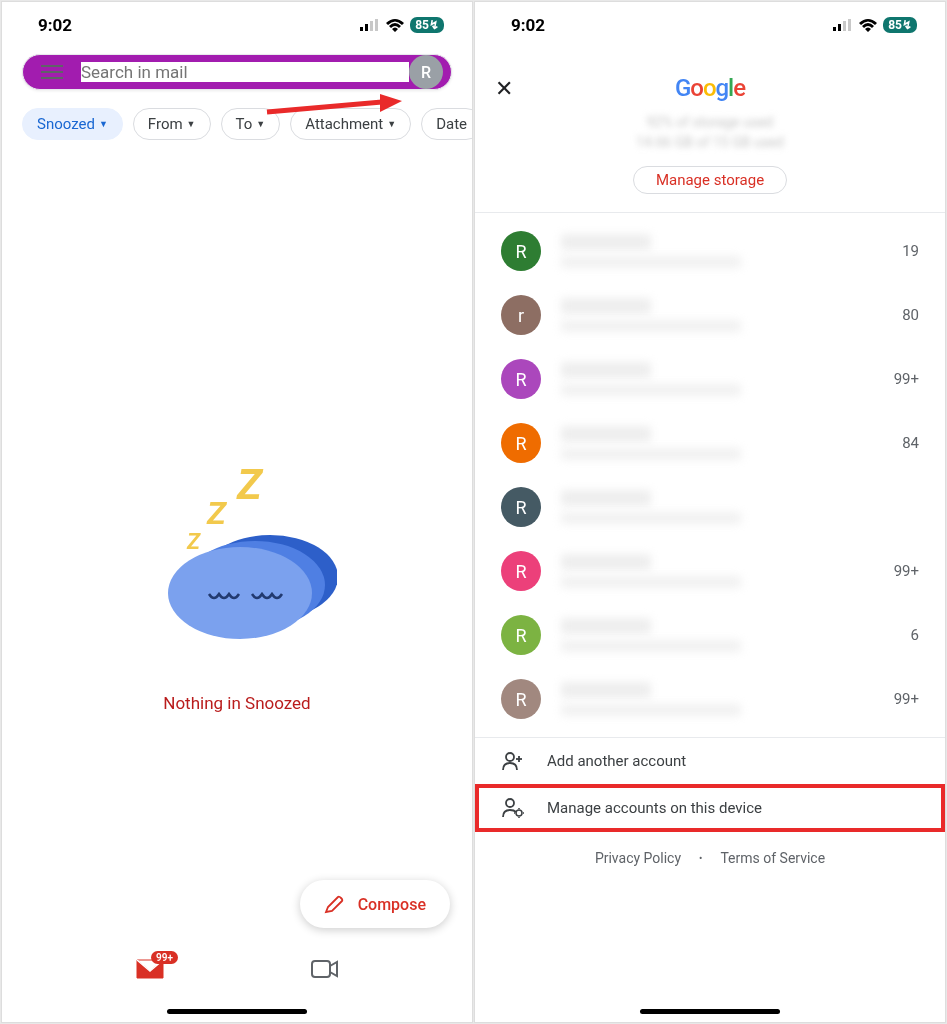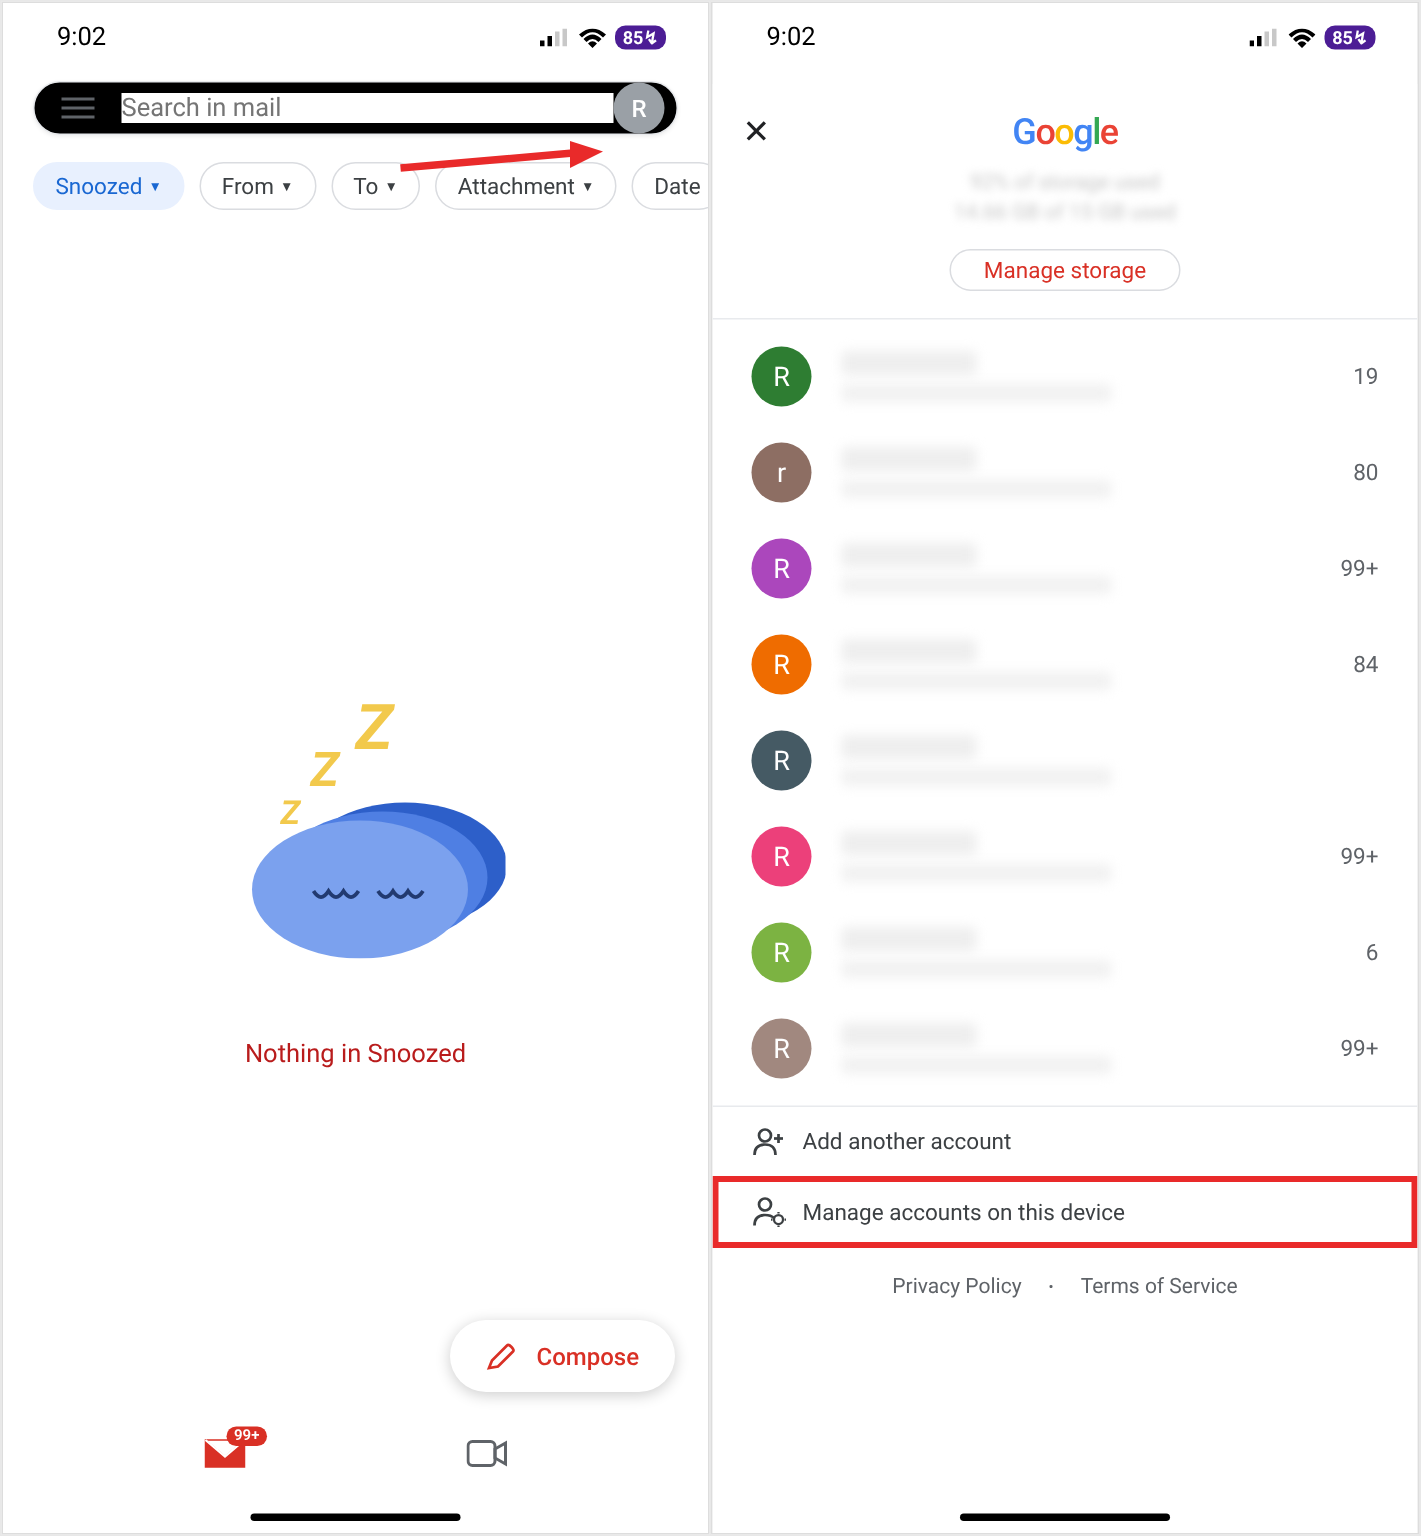--- a/index.html
+++ b/index.html
@@ -1,23 +1,23 @@
 <!DOCTYPE html>
 <html><head>
 <meta charset="utf-8">
 <style>
 * { margin: 0; padding: 0; box-sizing: border-box; font-family: -apple-system, BlinkMacSystemFont, 'Segoe UI', Roboto, sans-serif; }
 body { background: #e8e8e8; padding: 1px; display: flex; gap: 1px; }
 .phone { background: #fff; width: 472px; height: 1022px; position: relative; overflow: hidden; border: 1px solid #ddd; }
 .status-bar { display: flex; justify-content: space-between; align-items: center; padding: 10px 28px 8px 36px; height: 44px; }
-.status-time { font-size: 17px; font-weight: 400; }
+.status-time { font-size: 17px; font-weight: 700; }
 .status-icons { display: flex; gap: 6px; align-items: center; }
-.battery-badge { background: #4c1d95; color: #fff; border-radius: 7px; padding: 1px 5px; font-size: 12px; font-weight: 700; }
+.battery-badge { background: #0f766e; color: #fff; border-radius: 7px; padding: 1px 5px; font-size: 12px; font-weight: 700; }
 .search-area { padding: 8px 20px; }
-.search-bar { display: flex; align-items: center; background: #000000; border: 1px solid #e8eaed; border-radius: 28px; height: 36px; padding: 0 8px 0 18px; box-shadow: 0 1px 3px rgba(0,0,0,0.08); }
+.search-bar { display: flex; align-items: center; background: #a21caf; border: 1px solid #e8eaed; border-radius: 28px; height: 36px; padding: 0 8px 0 18px; box-shadow: 0 1px 3px rgba(0,0,0,0.08); }
 .hamburger { width: 22px; display: flex; flex-direction: column; gap: 4px; margin-right: 18px; }
 .hamburger span { height: 2px; background: #5f6368; width: 100%; }
 .search-input { flex: 1; border: none; outline: none; font-size: 17px; color: #5f6368; }
 .avatar { width: 34px; height: 34px; border-radius: 50%; background: #9aa0a6; color: #fff; display: flex; align-items: center; justify-content: center; font-weight: 500; font-size: 16px; }
 .arrow { position: absolute; top: 92px; left: 260px; pointer-events: none; }
 .chips { display: flex; gap: 10px; padding: 10px 20px; overflow: hidden; }
 .chip { border: 1px solid #dadce0; border-radius: 18px; padding: 6px 14px; font-size: 15px; color: #3c4043; white-space: nowrap; display: flex; align-items: center; gap: 4px; }
 .chip.active { background: #e8f0fe; border-color: #e8f0fe; color: #1967d2; }
 .chip-arrow { font-size: 9px; color: inherit; }
 .empty-state { flex: 1; display: flex; flex-direction: column; align-items: center; justify-content: center; padding: 40px; }
@@ -36,21 +36,21 @@
 .storage-warn { padding: 0px 40px 8px; color: #c5c5c5; font-size: 14px; filter: blur(3px); display:flex;flex-direction:column;align-items:center;gap:4px;}
 .manage-storage-btn { margin: 8px auto 18px; display: block; border: 1px solid #dadce0; border-radius: 18px; padding: 4px 22px; color: #d93025; font-size: 15px; background: #fff; }
 .divider { height: 1px; background: #e8eaed; }
 .accounts { padding: 6px 0; }
 .account-row { display: flex; align-items: center; padding: 12px 26px; gap: 20px; }
 .acc-avatar { width: 40px; height: 40px; border-radius: 50%; color: #fff; display: flex; align-items: center; justify-content: center; font-size: 18px; font-weight: 400; flex-shrink: 0; }
 .acc-info { flex: 1; }
 .acc-name { height: 16px; background: #eee; border-radius: 3px; width: 90px; margin-bottom: 6px; filter: blur(4px); }
 .acc-email { height: 12px; background: #f1f1f1; border-radius: 3px; width: 180px; filter: blur(4px); }
 .acc-count { color: #5f6368; font-size: 15px; }
-.action-row { display: flex; align-items: center; padding: 14px 26px; gap: 10px; color: #3c4043; font-size: 15px; }
+.action-row { display: flex; align-items: center; padding: 14px 26px; gap: 22px; color: #3c4043; font-size: 15px; }
 .action-icon { width: 24px; display: flex; justify-content: center; }
 .highlighted { outline: 4px solid #e92a2a; outline-offset: -4px; }
 .footer-links { display: flex; justify-content: center; gap: 18px; align-items: center; padding: 18px 0; color: #5f6368; font-size: 14px; }
 .footer-links .dot { font-size: 10px; }
 .content-wrap { display:flex; flex-direction:column; height:calc(100% - 44px); }
 .scroll-area { flex:1; display:flex; flex-direction:column; }
 .ph2-overlay { position:absolute; top:54px; left:0; right:0; bottom:0; background:#fff; }
 </style>
 </head>
 <body>

